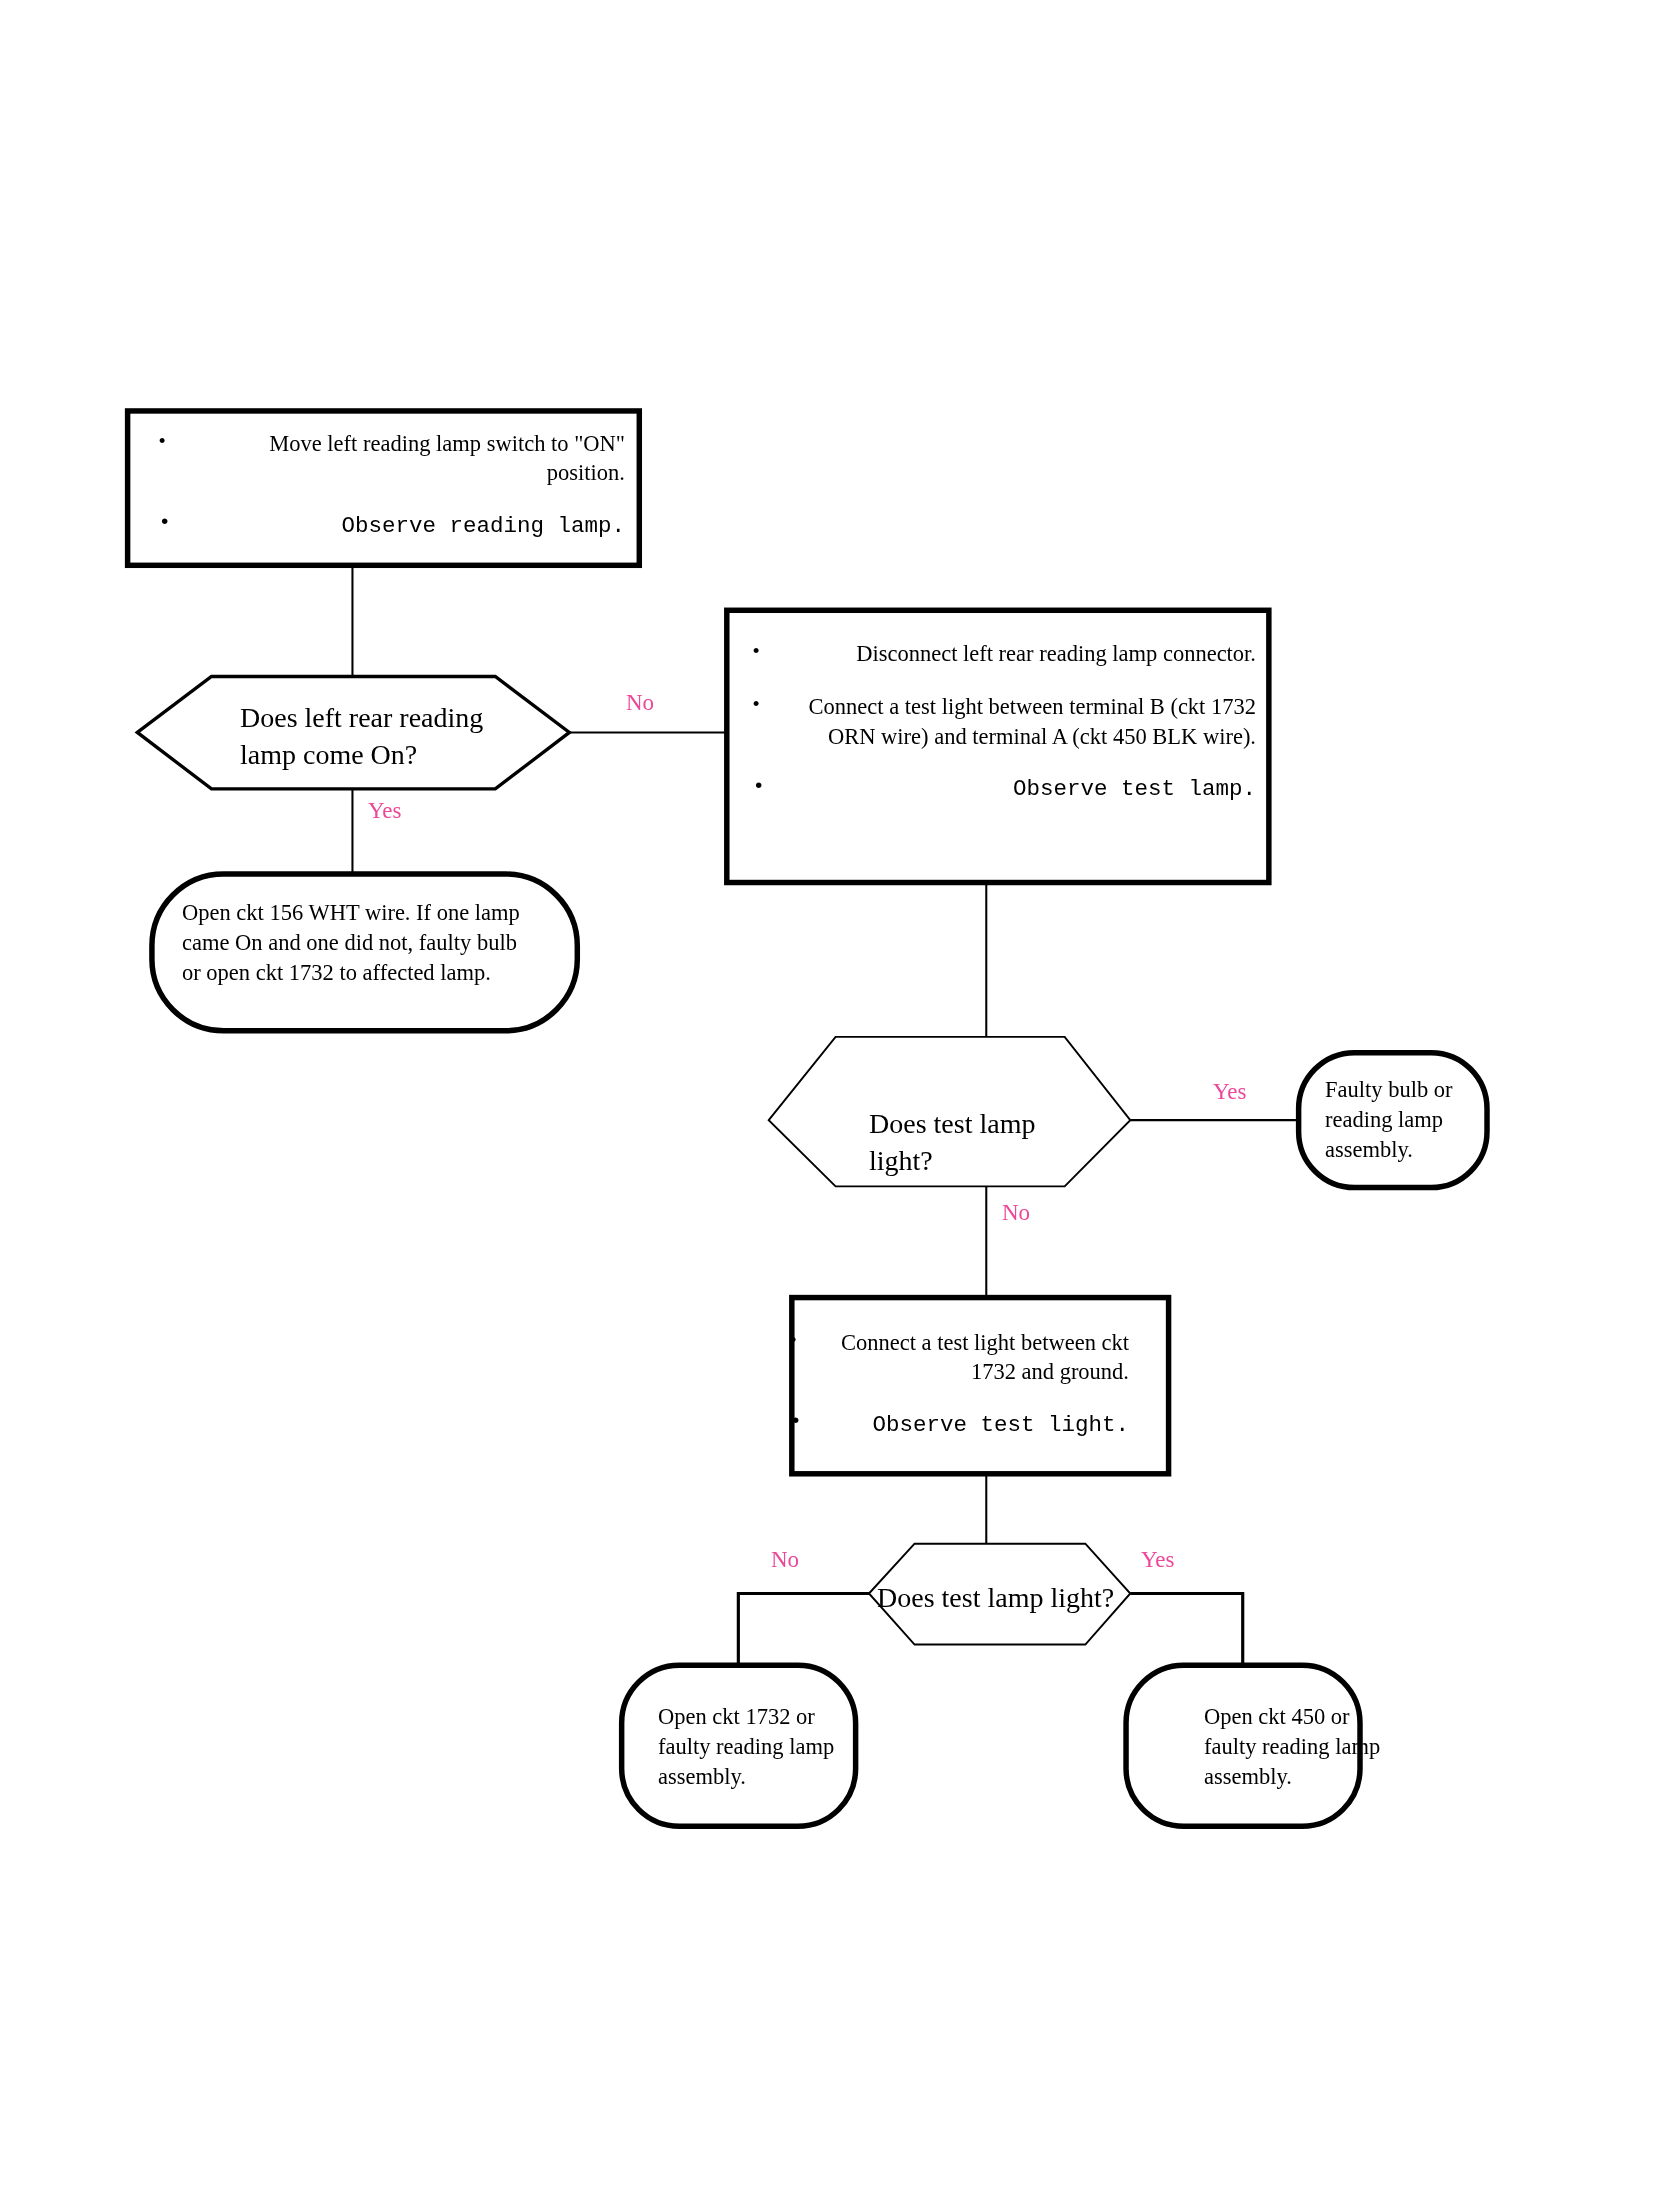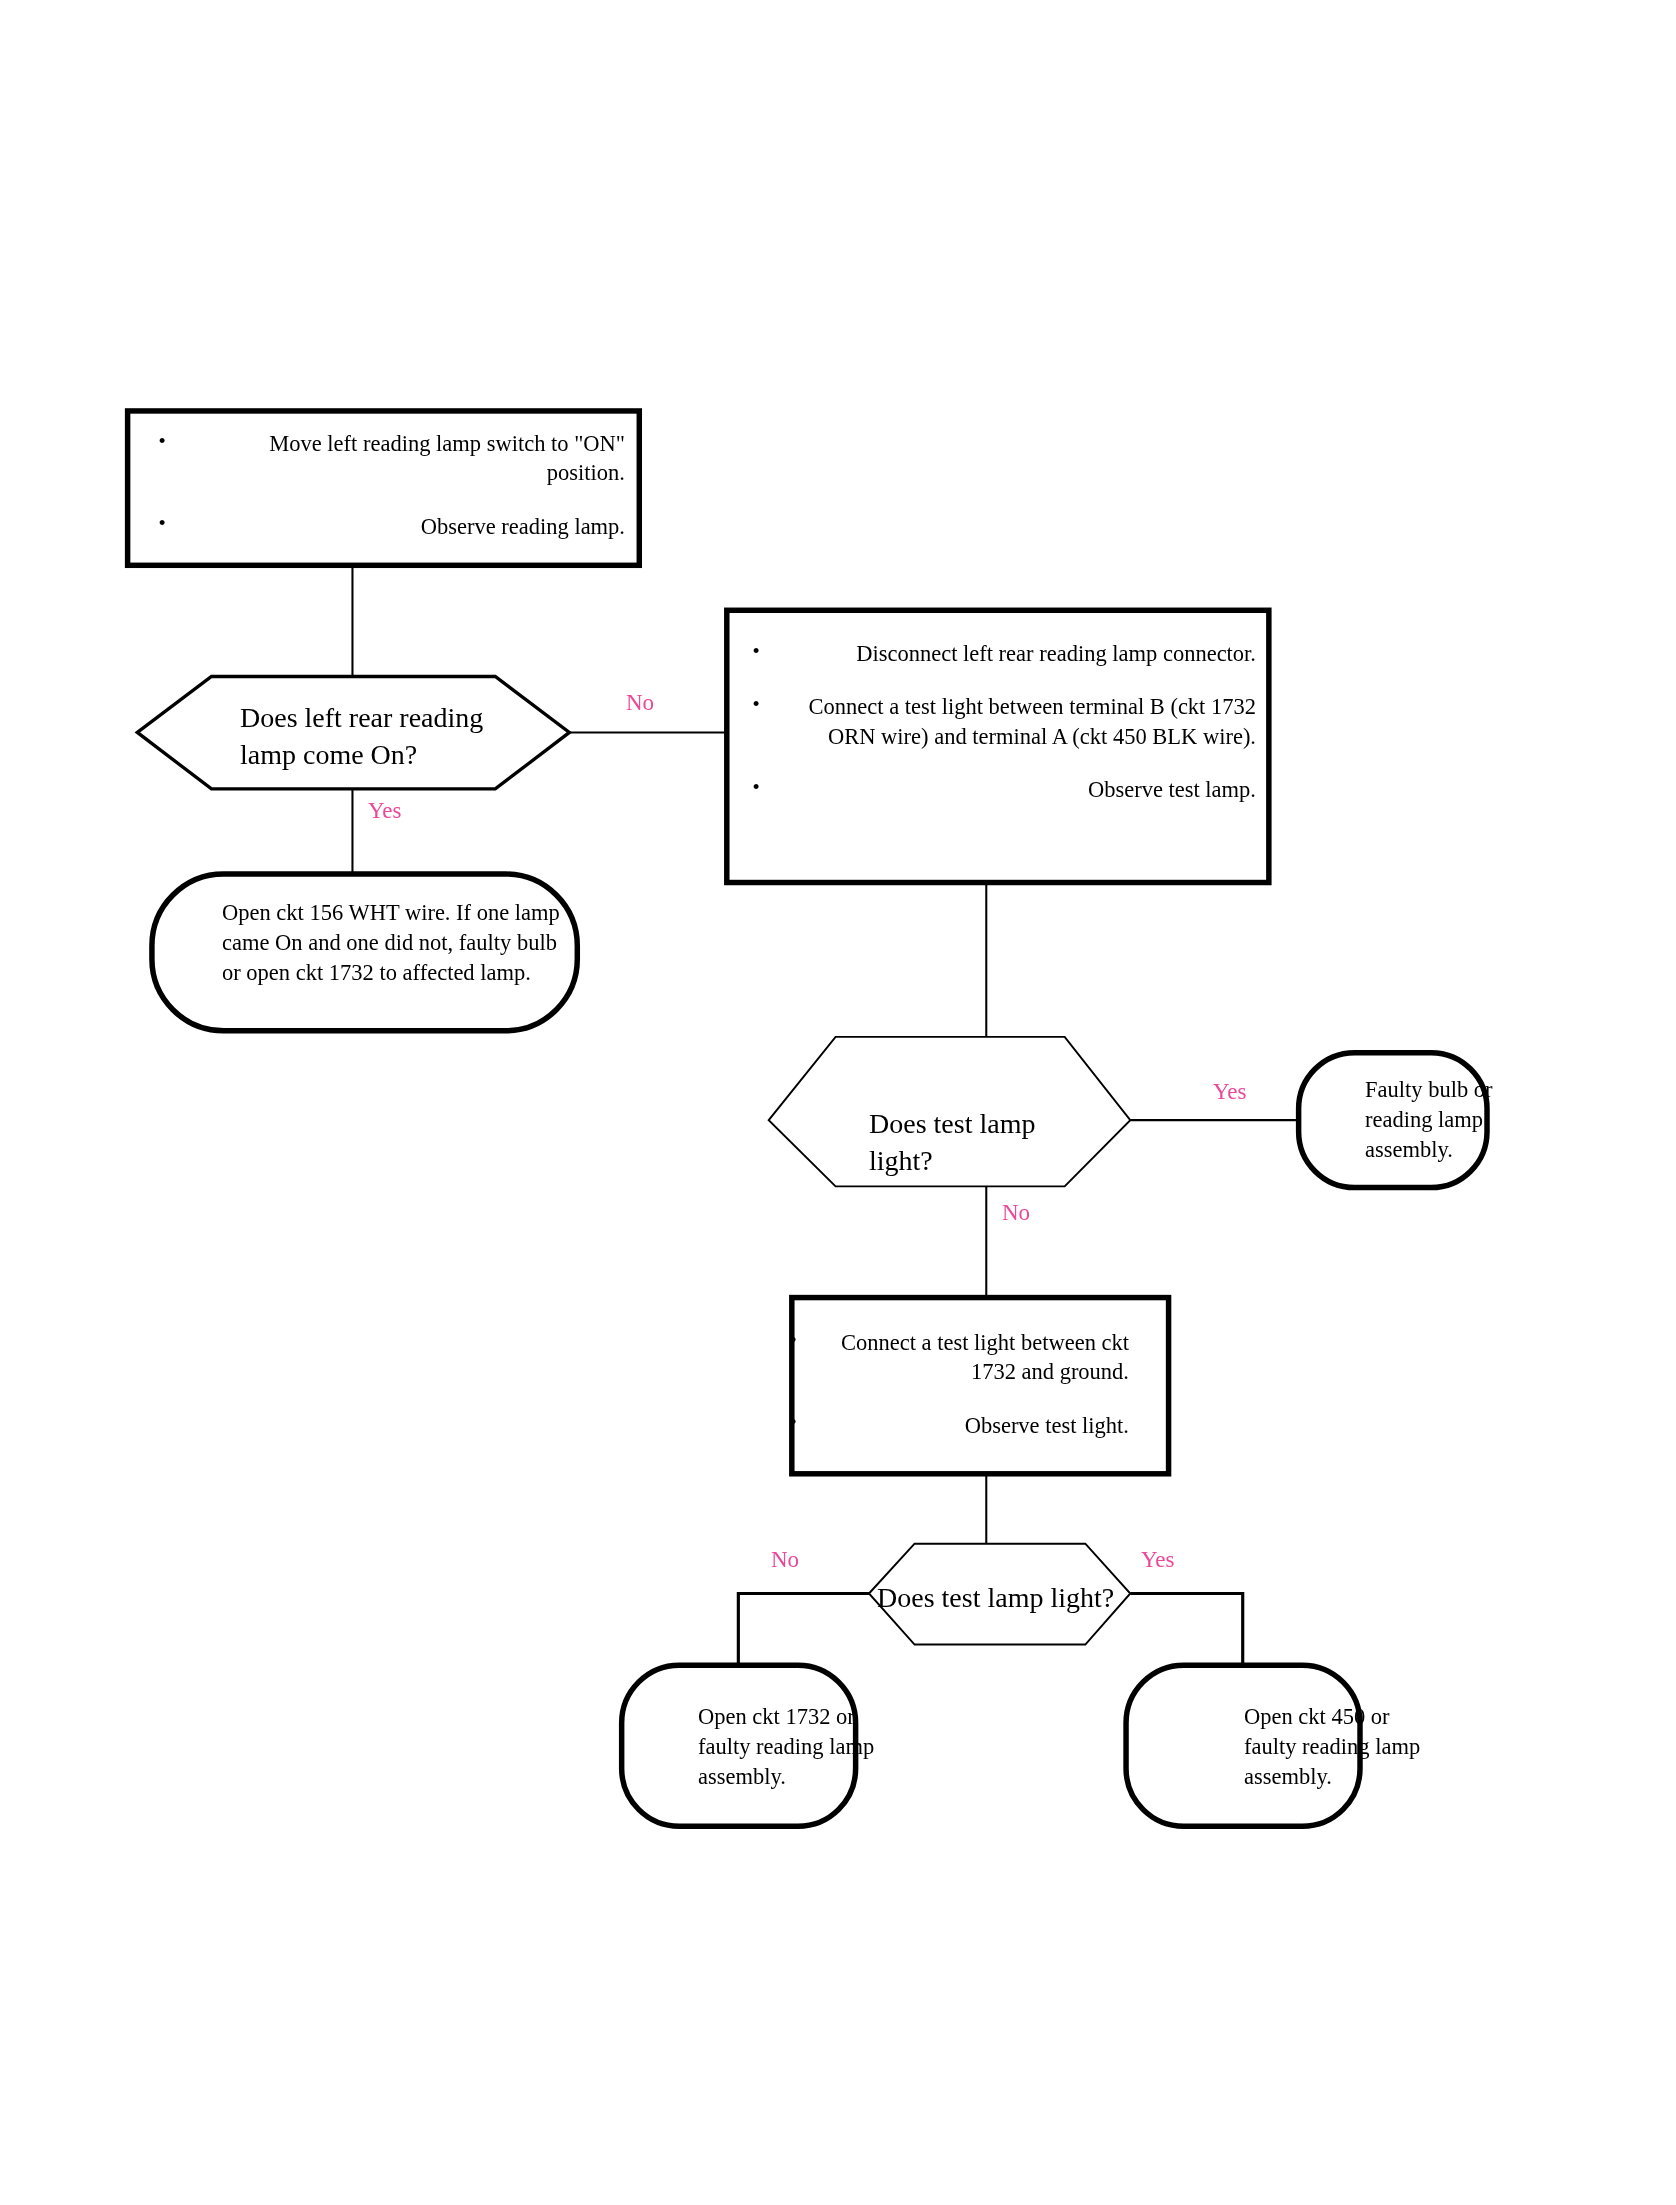--- a/index.html
+++ b/index.html
@@ -68,21 +68,21 @@
   }
   .bullet-item {
     position: relative;
     padding-left: 56px;
     margin-bottom: 24px;
     font-size: 22.5px;
     line-height: 1.30;
     font-family: "Liberation Serif", "DejaVu Serif", serif;
     text-align: right;
   }
-  .bullet-item:last-child { margin-bottom: 0; }
+  .bullet-item:last-child { margin-bottom: 0; font-family: Liberation Mono, monospace; }
   .bullet-item::before {
     content: "\2022";
     position: absolute;
     left: 13.4px;
     top: -1.2px;
     font-size: 20.7px;
     line-height: 1.30;
   }
   .edge-label {
     position: absolute;
@@ -96,21 +96,20 @@
     font-size: 28px;
     line-height: 1.32;
     text-align: left;
     font-family: "Liberation Serif", "DejaVu Serif", serif;
   }
   .term-txt {
     position: absolute;
     font-size: 22.5px;
     line-height: 1.33;
     font-family: "Liberation Serif", "DejaVu Serif", serif;
-    margin-left: 40px;
   }
 </style>
 </head>
 <body>
 
 <div id="chart-root">
 
   <svg class="flow" viewBox="0 0 2758 3628" xmlns="http://www.w3.org/2000/svg">
 
     <path class="connector" d="M 580 930 L 580 1113"></path>

